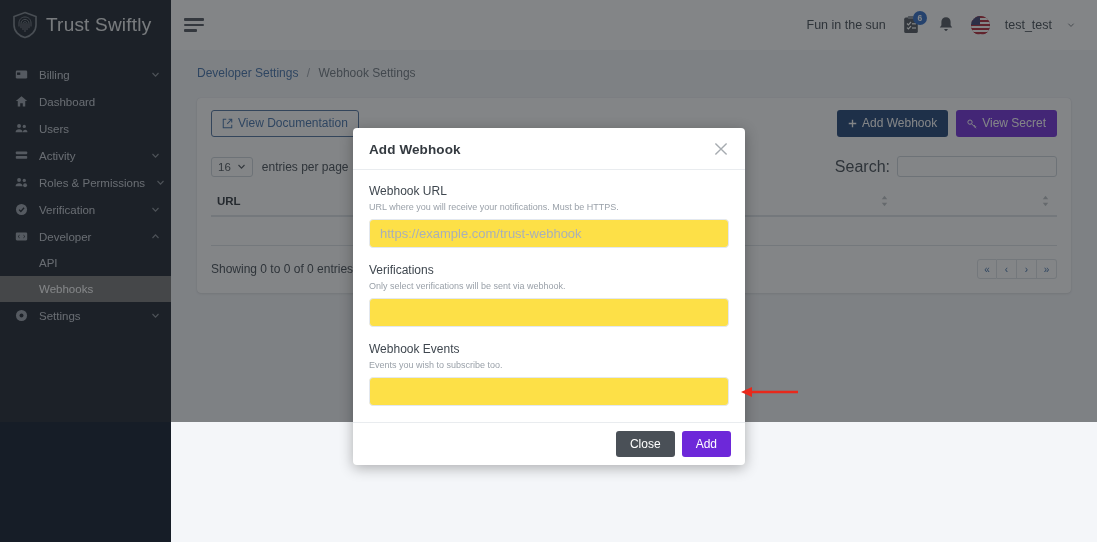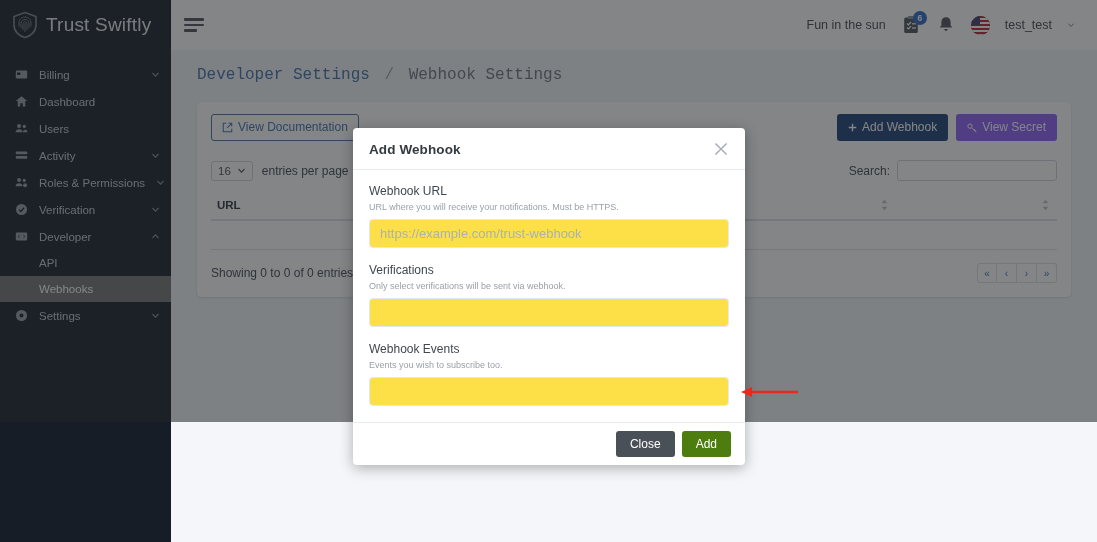--- a/index.html
+++ b/index.html
@@ -68,49 +68,49 @@
     cursor: pointer; flex: none; position: relative; background: #b22234;
   }
   .flag .stripes { position:absolute; inset:0; background:
       repeating-linear-gradient(to bottom,#b22234 0 2px,#ffffff 2px 4px); }
   .flag .canton { position:absolute; left:0; top:0; width:9px; height:9px; background:#3c3b6e; }
   .user-name { font-size: 12.5px; color: #3f474f; cursor: pointer; white-space: nowrap; }
   .caret-sm { width: 8px; height: 8px; opacity: .75; }
 
   
   .content { position: absolute; left: 171px; top: 50px; right: 0; bottom: 0; background: #f4f6f9; }
-  .breadcrumb { padding: 16px 0 0 26px; font-size: 16px; color: #6c757d; font-family: Liberation Mono, monospace; }
+  .breadcrumb { padding: 16px 0 0 26px; font-size: 12px; color: #6c757d; }
   .breadcrumb a { color: #3f6ea8; text-decoration: none; cursor: pointer; }
   .breadcrumb .sep { margin: 0 5px; color: #9aa1a9; }
 
   .card {
     margin: 18px 26px 0 26px; background: #fff;
     border-radius: 4px; box-shadow: 0 0 1px rgba(0,0,0,.15), 0 1px 3px rgba(0,0,0,.1);
     padding: 12px 14px 14px 14px;
   }
   .card-head { display: flex; align-items: flex-start; }
   .btn {
     font-size: 12px; padding: 6px 10px; border-radius: 3px;
     border: 1px solid transparent; cursor: pointer; white-space: nowrap;
     display: inline-flex; align-items: center; gap: 5px; line-height: 1.1;
   }
   .btn-outline { background: #fff; border-color: #4a6f9b; color: #3f6ea8; }
   .btn-primary { background: #1b3f73; color: #fff; }
-  .btn-info    { background: #8b5cf6; color: #fff; }
+  .btn-info    { background: #6d28d9; color: #fff; }
   .head-actions { margin-left: auto; display: flex; gap: 8px; }
 
   .table-controls { display: flex; align-items: center; margin-top: 19px; }
   .len-select {
     display: inline-flex; align-items: center; gap: 6px;
     border: 1px solid #ced4da; border-radius: 3px; padding: 3px 6px;
     font-size: 11.5px; color: #495057; background: #fff; cursor: pointer;
   }
   .len-label { font-size: 12px; color: #3f474f; margin-left: 9px; }
   .search-wrap { margin-left: auto; display: flex; align-items: center; gap: 7px; }
-  .search-label { font-size: 12px; color: #3f474f; margin-left: 11px; }
+  .search-label { font-size: 16px; color: #3f474f; margin-left: 11px; }
   .search-input {
     width: 160px; height: 21px; border: 1px solid #ced4da;
     border-radius: 3px; font-size: 11.5px; padding: 0 6px; color: #495057;
     font-family: "Liberation Sans", sans-serif; background: #fff;
   }
 
   table.data { width: 100%; border-collapse: collapse; margin-top: 10px; }
   table.data th {
     text-align: left; font-size: 11.5px; color: #2b3138; font-weight: 700;
     border-bottom: 2px solid #dee2e6; padding: 8px 6px; position: relative;
@@ -157,21 +157,21 @@
     border: 1px solid #e3e8ef; border-radius: 4px;
     font-size: 13px; color: #495057; padding: 0 10px;
     font-family: "Liberation Sans", sans-serif; background: #fde047;
   }
   .field-input::placeholder { color: #a9b0b8; }
   .modal-foot {
     border-top: 1px solid #e9ecef; padding: 8px 14px;
     display: flex; justify-content: flex-end; gap: 7px;
   }
   .btn-close-m { background: #4a5057; color: #fff; font-size: 12px; padding: 6px 14px; border-radius: 3px; border: none; cursor: pointer; }
-  .btn-add-m   { background: #4d7c0f; color: #fff; font-size: 12px; padding: 6px 14px; border-radius: 3px; border: none; cursor: pointer; }
+  .btn-add-m   { background: #6d28d9; color: #fff; font-size: 12px; padding: 6px 14px; border-radius: 3px; border: none; cursor: pointer; }
 
   .pointer-arrow { position: absolute; left: 740px; top: 385px; width: 60px; height: 14px; }
 </style>
 </head>
 <body>
 
 <div class="app">
 
   <aside class="sidebar">
     <div class="brand">

